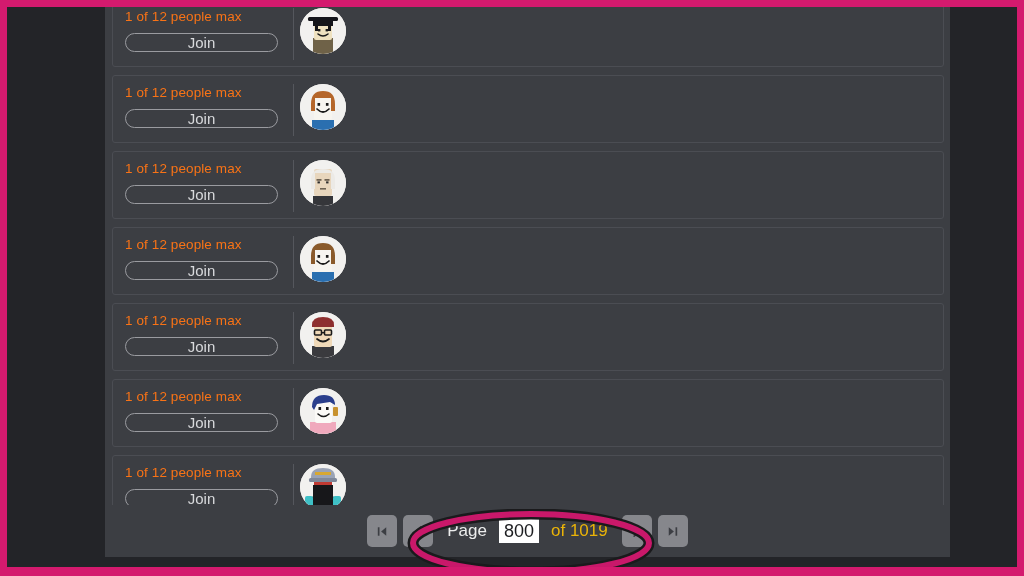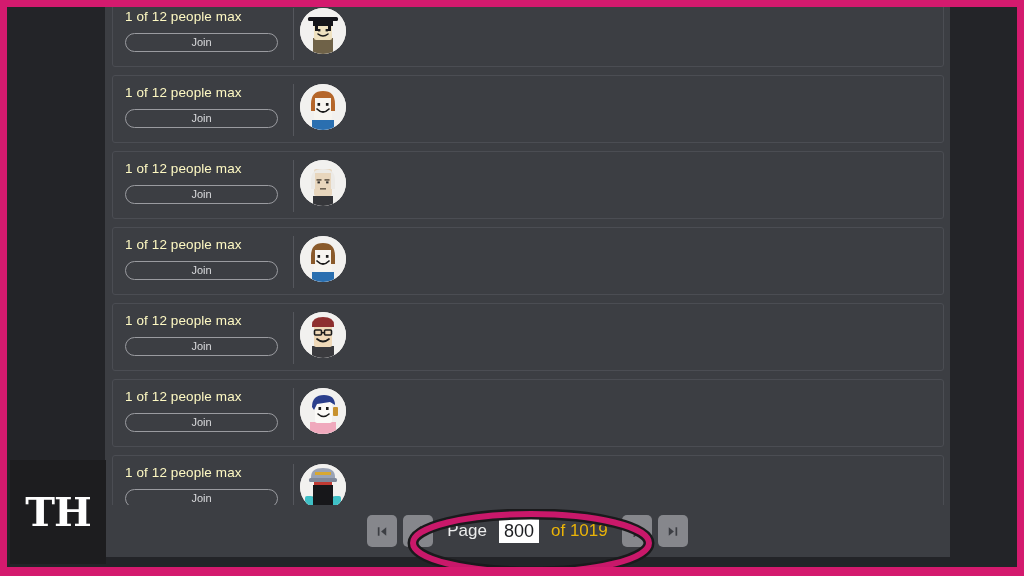--- a/index.html
+++ b/index.html
@@ -58,37 +58,37 @@
 
   .card-left {
     position: absolute;
     left: 12px;
     top: 0;
     width: 163px;
     height: 100%;
   }
 
   .card-players {
-    color: #fef9c3;
+    color: #f97316;
     font-size: 13.5px;
     line-height: 14px;
     padding-top: 10px;
     white-space: nowrap;
     letter-spacing: 0.1px;
   }
 
   .join-button {
     margin-top: 9px;
     width: 153px;
     height: 19px;
     border: 1px solid #9a9ba0;
     border-radius: 10px;
     background: transparent;
     color: #d9dadd;
-    font-size: 11px;
+    font-size: 15px;
     line-height: 17px;
     font-family: "Liberation Sans", sans-serif;
     cursor: pointer;
   }
 
   .card-divider {
     position: absolute;
     left: 180px;
     top: 8px;
     width: 1px;
@@ -387,18 +387,15 @@
 
         </div>
       </div>
     </div>
 
     <svg id="ellipse-annotation" viewBox="0 0 252 68">
       <ellipse cx="126" cy="34" rx="118" ry="29" fill="none" stroke="#1a1a1c" stroke-width="11"></ellipse>
       <ellipse cx="126" cy="34" rx="118" ry="29" fill="none" stroke="#c9186a" stroke-width="6"></ellipse>
     </svg>
 
-    <div id="watermark">
-      <span id="watermark-text">TH</span>
-    </div>
 
   </div>
 </div>
 
 </body></html>

